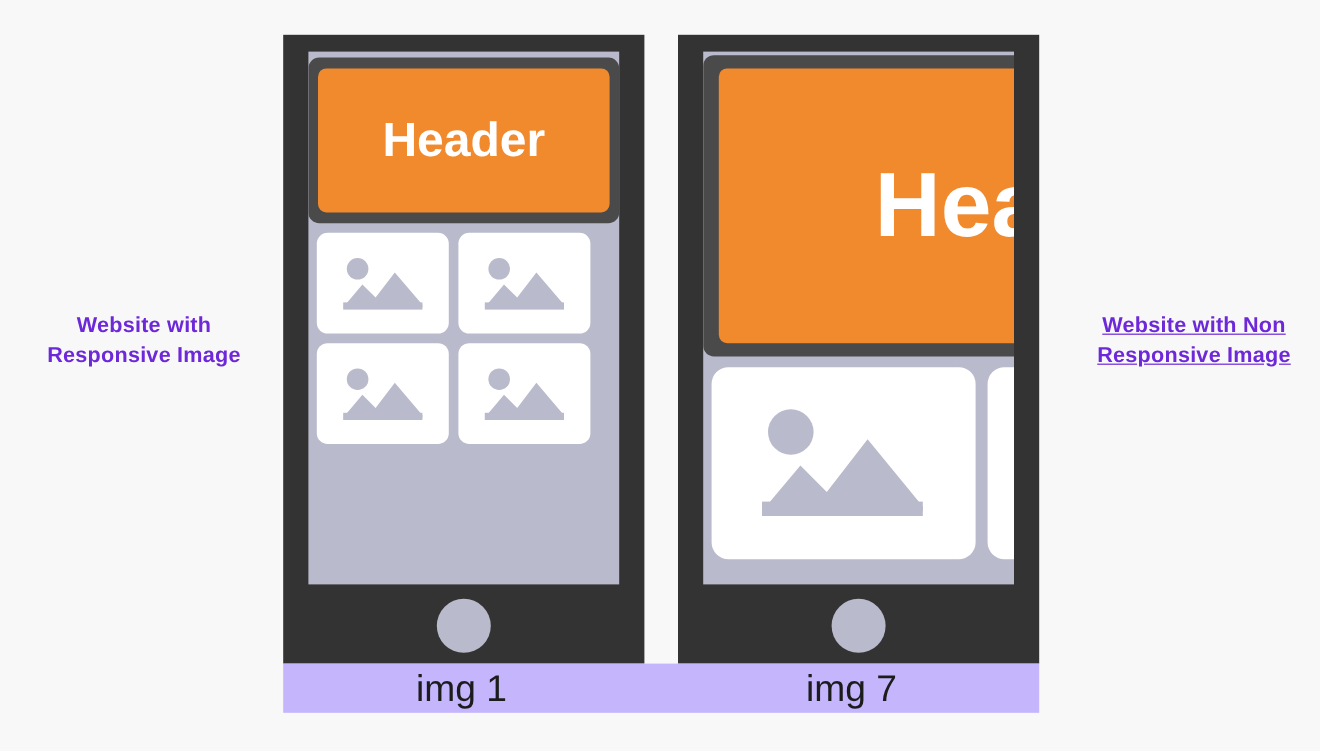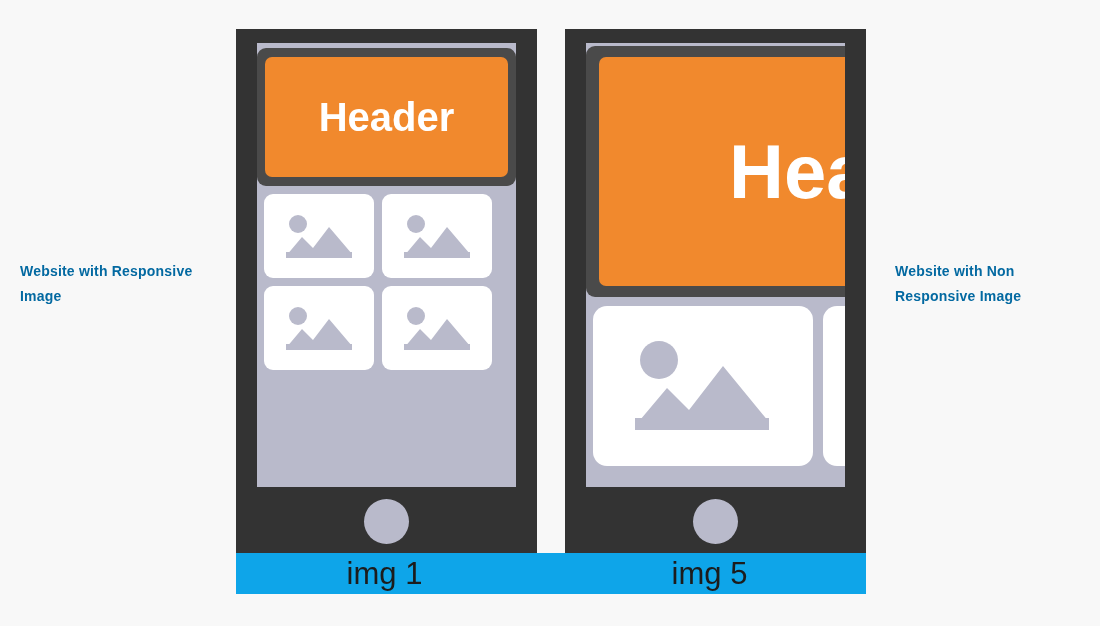--- a/index.html
+++ b/index.html
@@ -12,28 +12,29 @@
     background: #f8f8f8;
     font-family: "Liberation Sans", sans-serif;
     overflow: hidden;
     position: relative;
   }
 
   
   .side-caption {
     position: absolute;
     width: 200px;
+    text-align: center;
     font-weight: bold;
-    font-size: 14px;
+    font-size: 18px;
     line-height: 25px;
-    color: #0369a1;
+    color: #6d28d9;
     letter-spacing: 0.2px;
   }
   #caption-left  { left: 20px;  top: 259px; }
-  #caption-right { left: 895px; top: 259px; }
+  #caption-right { left: 895px; top: 259px; text-decoration: underline; }
 
   
   .stage {
     position: absolute;
     left: 236px;
     top: 29px;
     width: 630px;
     height: 565px;
     padding-left: 44px;
   }
@@ -138,21 +139,21 @@
     height: 45px;
   }
 
   
   .caption-strip {
     position: absolute;
     left: 0px;
     top: 524px;
     width: 630px;
     height: 41px;
-    background: #0ea5e9;
+    background: #c4b5fd;
     display: flex;
   }
   .caption-cell {
     flex: 1;
     display: flex;
     align-items: center;
     justify-content: center;
     font-size: 31px;
     color: #1c1c1c;
     line-height: 1;
@@ -250,16 +251,16 @@
           
         </div>
       </div>
 
     </div>
     <div class="home-button"></div>
   </div>
 
   <div class="caption-strip">
     <div class="caption-cell" id="caption-cell-1">img 1</div>
-    <div class="caption-cell" id="caption-cell-2">img 5</div>
+    <div class="caption-cell" id="caption-cell-2">img 7</div>
   </div>
 
 </div>
 
 </body></html>

